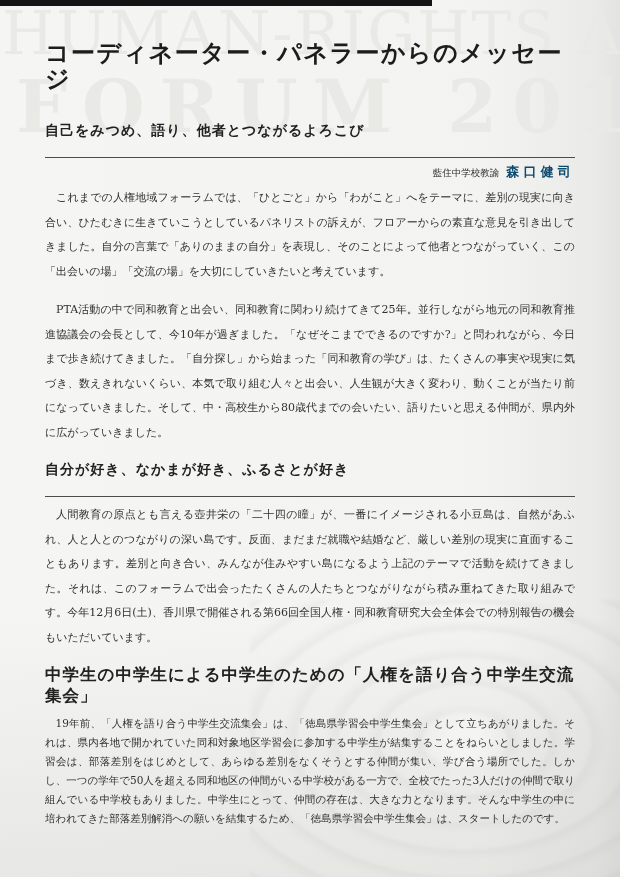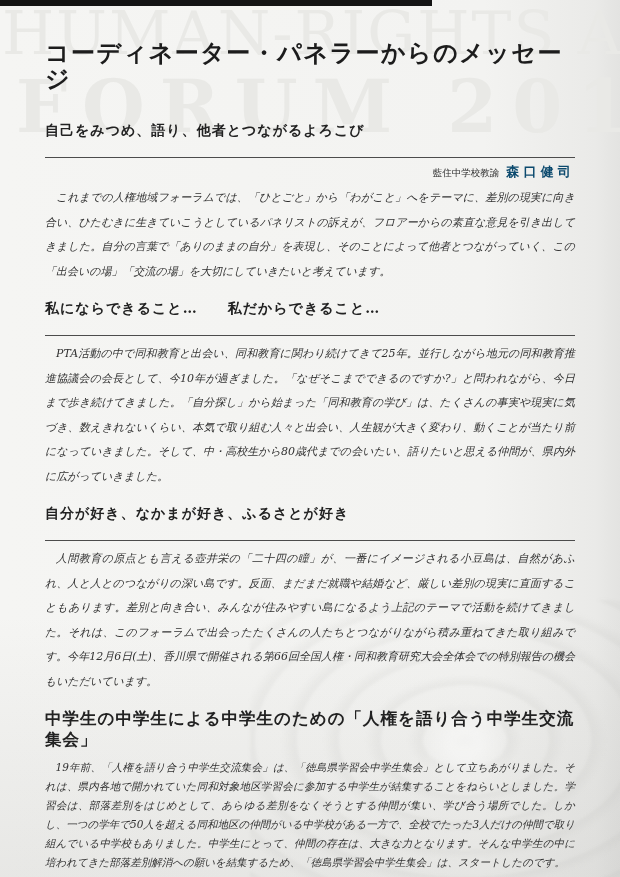--- a/index.html
+++ b/index.html
@@ -109,21 +109,20 @@
     margin-left: 7px;
     color: #0c4a6e;
   }
   .para {
     margin: 6px 0 0 0;
     font-size: 11px;
     line-height: 24.5px;
     text-align: justify;
     text-indent: 1em;
     color: #303030;
-    font-style: italic;
   }
   .section.no-rule .para {
     font-size: 10.5px;
     line-height: 19px;
   }
 </style>
 </head>
 <body>
 
 <div class="top-bar"></div>
@@ -141,21 +140,20 @@
 
   <div class="section first">
     <div class="section-heading">自己をみつめ、語り、他者とつながるよろこび</div>
     <div class="attribution">
       <span>藍住中学校教諭</span><span class="author-name">森口健司</span>
     </div>
     <p class="para">これまでの人権地域フォーラムでは、「ひとごと」から「わがこと」へをテーマに、差別の現実に向き合い、ひたむきに生きていこうとしているパネリストの訴えが、フロアーからの素直な意見を引き出してきました。自分の言葉で「ありのままの自分」を表現し、そのことによって他者とつながっていく、この「出会いの場」「交流の場」を大切にしていきたいと考えています。</p>
   </div>
 
   <div class="section">
-    <div class="section-heading">私にならできること…　　私だからできること…</div>
     <p class="para">PTA活動の中で同和教育と出会い、同和教育に関わり続けてきて25年。並行しながら地元の同和教育推進協議会の会長として、今10年が過ぎました。「なぜそこまでできるのですか?」と問われながら、今日まで歩き続けてきました。「自分探し」から始まった「同和教育の学び」は、たくさんの事実や現実に気づき、数えきれないくらい、本気で取り組む人々と出会い、人生観が大きく変わり、動くことが当たり前になっていきました。そして、中・高校生から80歳代までの会いたい、語りたいと思える仲間が、県内外に広がっていきました。</p>
   </div>
 
   <div class="section">
     <div class="section-heading">自分が好き、なかまが好き、ふるさとが好き</div>
     <p class="para">人間教育の原点とも言える壺井栄の「二十四の瞳」が、一番にイメージされる小豆島は、自然があふれ、人と人とのつながりの深い島です。反面、まだまだ就職や結婚など、厳しい差別の現実に直面することもあります。差別と向き合い、みんなが住みやすい島になるよう上記のテーマで活動を続けてきました。それは、このフォーラムで出会ったたくさんの人たちとつながりながら積み重ねてきた取り組みです。今年12月6日(土)、香川県で開催される第66回全国人権・同和教育研究大会全体会での特別報告の機会もいただいています。</p>
   </div>
 
   <div class="section no-rule">
     <div class="section-heading">中学生の中学生による中学生のための「人権を語り合う中学生交流集会」</div>

